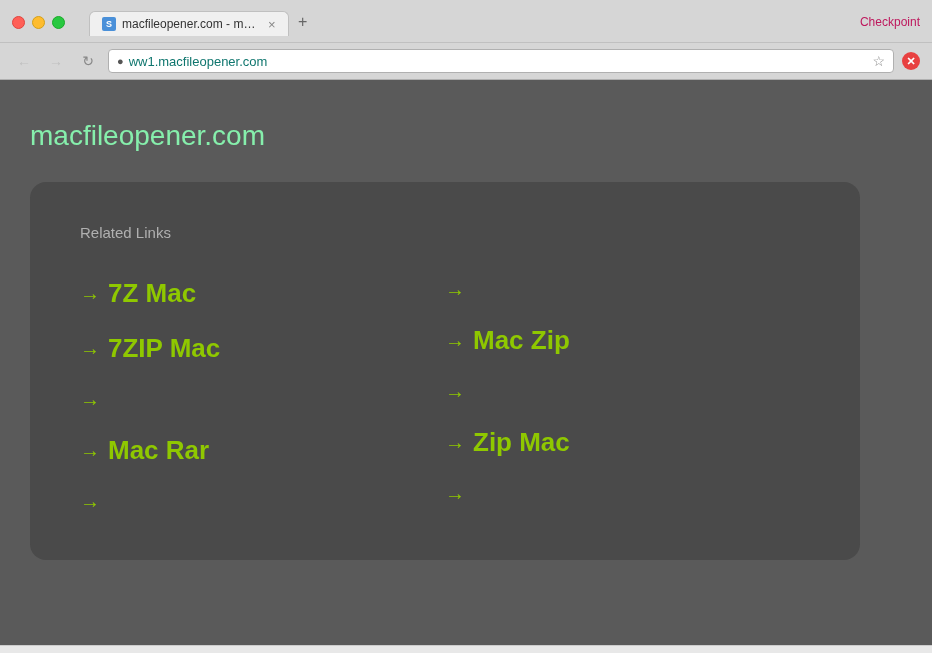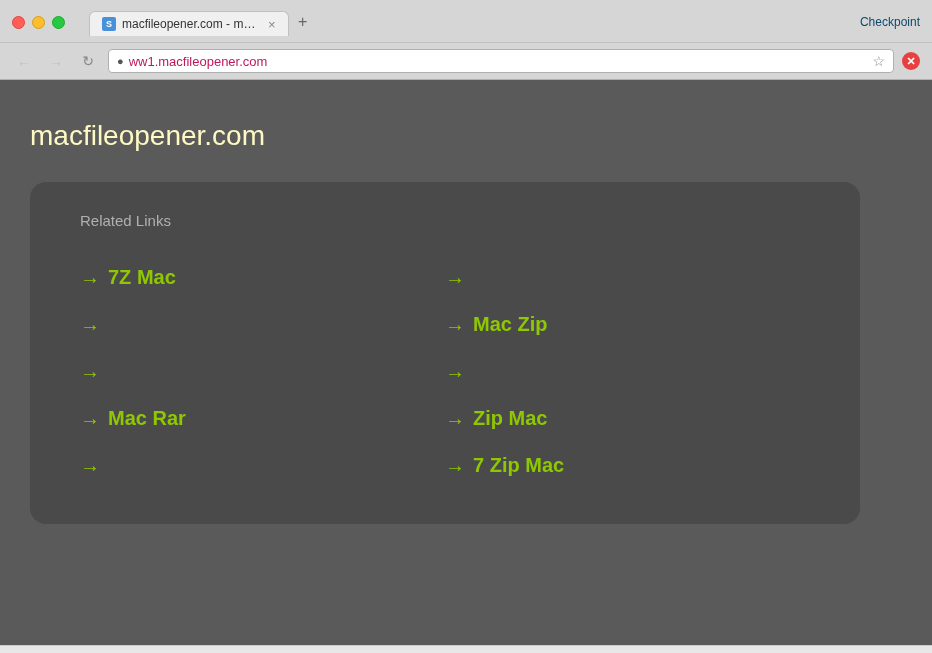--- a/index.html
+++ b/index.html
@@ -12,43 +12,43 @@
     .wc { width: 13px; height: 13px; border-radius: 50%; }
     .wc-red { background: #ff5f57; border: 1px solid #e0443e; }
     .wc-yellow { background: #febc2e; border: 1px solid #d4a017; }
     .wc-green { background: #28c840; border: 1px solid #1aab29; }
     .tab-bar { display: flex; align-items: flex-end; margin-left: 8px; flex: 1; }
     .tab { display: flex; align-items: center; background: #f0f0f0; border-radius: 6px 6px 0 0; padding: 5px 12px; font-size: 12px; color: #333; gap: 6px; min-width: 180px; border: 1px solid #c0c0c0; border-bottom: none; }
     .tab-favicon { width: 14px; height: 14px; background: #4a90d9; border-radius: 2px; display: flex; align-items: center; justify-content: center; font-size: 9px; color: white; font-weight: bold; }
     .tab-title { flex: 1; overflow: hidden; text-overflow: ellipsis; white-space: nowrap; max-width: 140px; }
     .tab-close { color: #888; font-size: 13px; cursor: pointer; line-height: 1; }
     .new-tab { width: 28px; height: 28px; display: flex; align-items: center; justify-content: center; color: #666; font-size: 16px; }
-    .checkpoint { margin-left: auto; font-size: 12px; color: #0c4a6e; }
+    .checkpoint { margin-left: auto; font-size: 12px; color: #be185d; }
 
     .nav-bar { display: flex; align-items: center; padding: 6px 12px; background: #d6d6d6; gap: 8px; border-top: 1px solid #c0c0c0; }
     .nav-btn { width: 24px; height: 24px; display: flex; align-items: center; justify-content: center; color: #888; font-size: 14px; cursor: pointer; }
     .nav-btn.disabled { color: #c0c0c0; cursor: default; }
     .refresh-btn { font-size: 14px; }
     .address-bar { flex: 1; display: flex; align-items: center; background: white; border: 1px solid #b0b0b0; border-radius: 4px; padding: 3px 8px; gap: 5px; }
     .lock-icon { font-size: 11px; color: #555; }
-    .url-text { font-size: 13px; color: #be185d; flex: 1; }
+    .url-text { font-size: 13px; color: #0f766e; flex: 1; }
     .star-icon { font-size: 14px; color: #888; margin-left: auto; }
     .red-circle { width: 18px; height: 18px; background: #e84040; border-radius: 50%; display: flex; align-items: center; justify-content: center; color: white; font-size: 11px; font-weight: bold; }
 
     
     .page-content { width: 932px; height: 565px; background: #5a5a5a; display: flex; flex-direction: column; align-items: flex-start; padding: 40px 30px 20px 30px; }
-    .site-title { font-size: 28px; color: #fef9c3; font-weight: 400; margin-bottom: 30px; }
+    .site-title { font-size: 28px; color: #86efac; font-weight: 400; margin-bottom: 30px; }
 
     
-    .links-card { background: #4a4a4a; border-radius: 16px; padding: 30px 50px 35px 50px; width: 830px; }
+    .links-card { background: #4a4a4a; border-radius: 16px; padding: 42px 50px 35px 50px; width: 830px; }
     .related-links-title { font-size: 15px; color: #b0b0b0; margin-bottom: 25px; font-weight: normal; }
     .links-grid { display: grid; grid-template-columns: 1fr 1fr; gap: 0; }
     .link-item { display: flex; align-items: center; gap: 8px; padding: 12px 0; cursor: pointer; }
     .arrow { color: #8fc800; font-size: 20px; font-weight: bold; }
-    .link-text { color: #8fc800; font-size: 20px; font-weight: bold; }
+    .link-text { color: #8fc800; font-size: 26px; font-weight: bold; }
 
     
     .footer { width: 932px; height: 58px; background: #e8e8e8; display: flex; align-items: center; padding: 0 10px; gap: 12px; border-top: 1px solid #ccc; }
   </style>
 </head>
 <body>
 
 <div class="browser-chrome">
   <div class="title-bar">
     <div class="window-controls">
@@ -85,20 +85,21 @@
   <div class="links-card">
     <div class="related-links-title">Related Links</div>
     <div class="links-grid">
       <div class="links-column-left" id="links-left">
           <div class="link-item">
             <span class="arrow">→</span>
             <span class="link-text">7Z Mac</span>
           </div>
           <div class="link-item">
             <span class="arrow">→</span>
+            <span class="link-text">7ZIP Mac</span>
           </div>
           <div class="link-item">
             <span class="arrow">→</span>
           </div>
           <div class="link-item">
             <span class="arrow">→</span>
             <span class="link-text">Mac Rar</span>
           </div>
           <div class="link-item">
             <span class="arrow">→</span>
@@ -114,21 +115,20 @@
           </div>
           <div class="link-item">
             <span class="arrow">→</span>
           </div>
           <div class="link-item">
             <span class="arrow">→</span>
             <span class="link-text">Zip Mac</span>
           </div>
           <div class="link-item">
             <span class="arrow">→</span>
-            <span class="link-text">7 Zip Mac</span>
           </div>
         </div>
     </div>
   </div>
 </div>
 
 <div class="footer">
   
   
   

